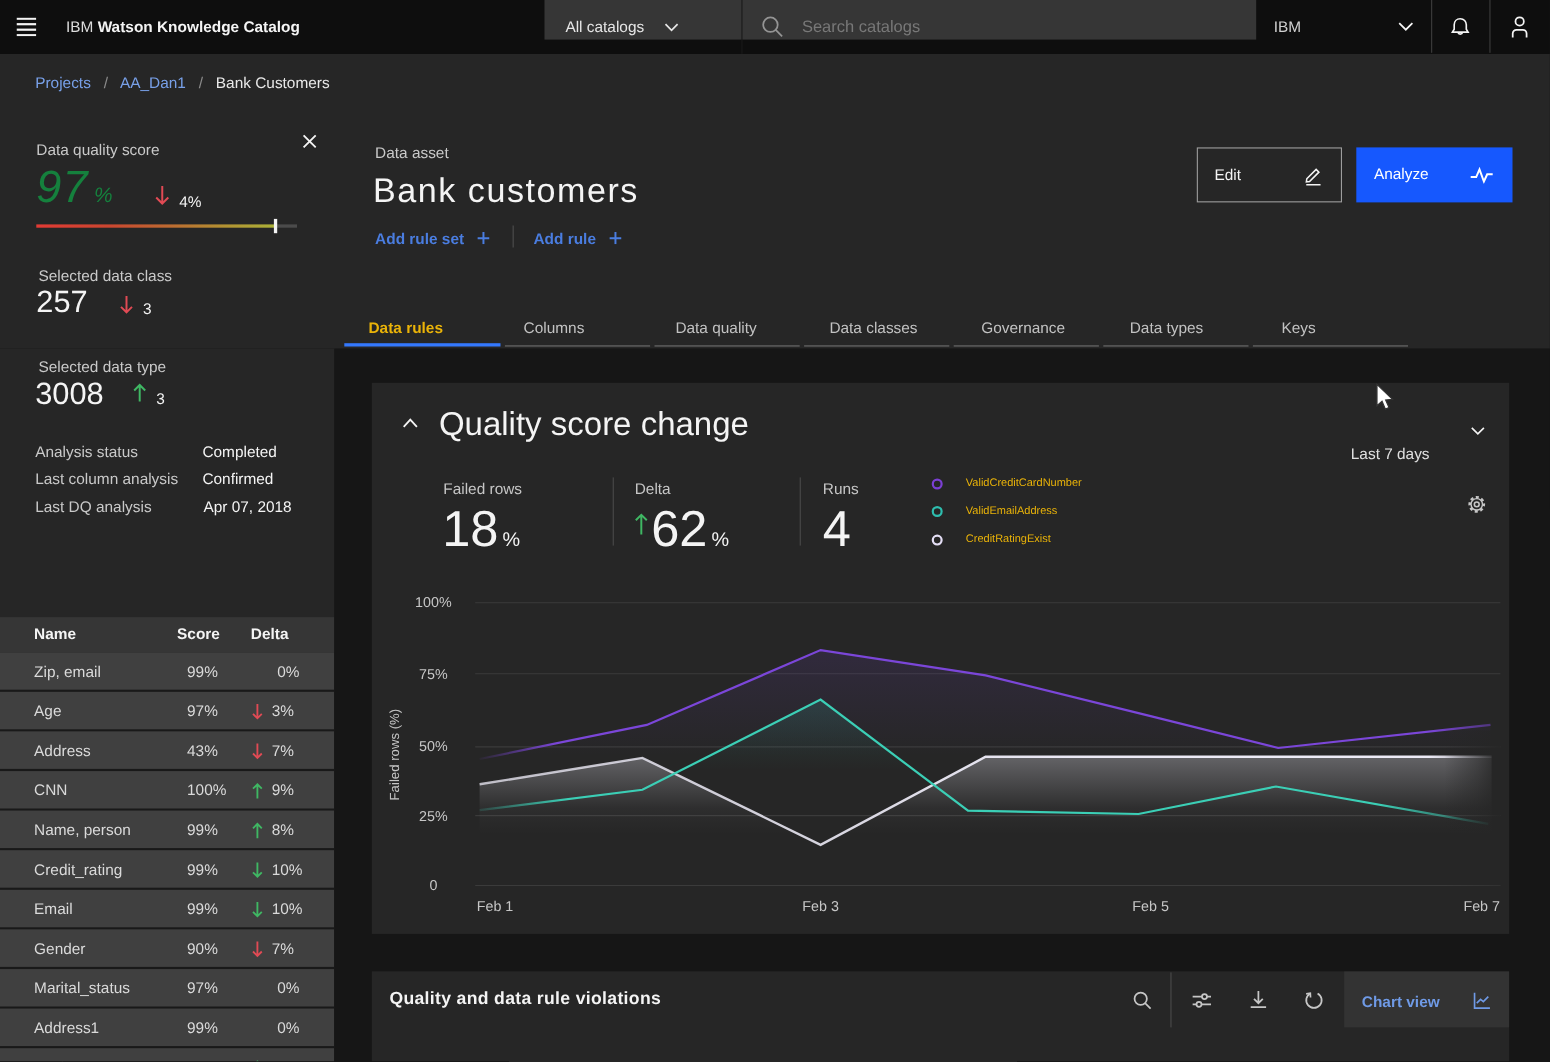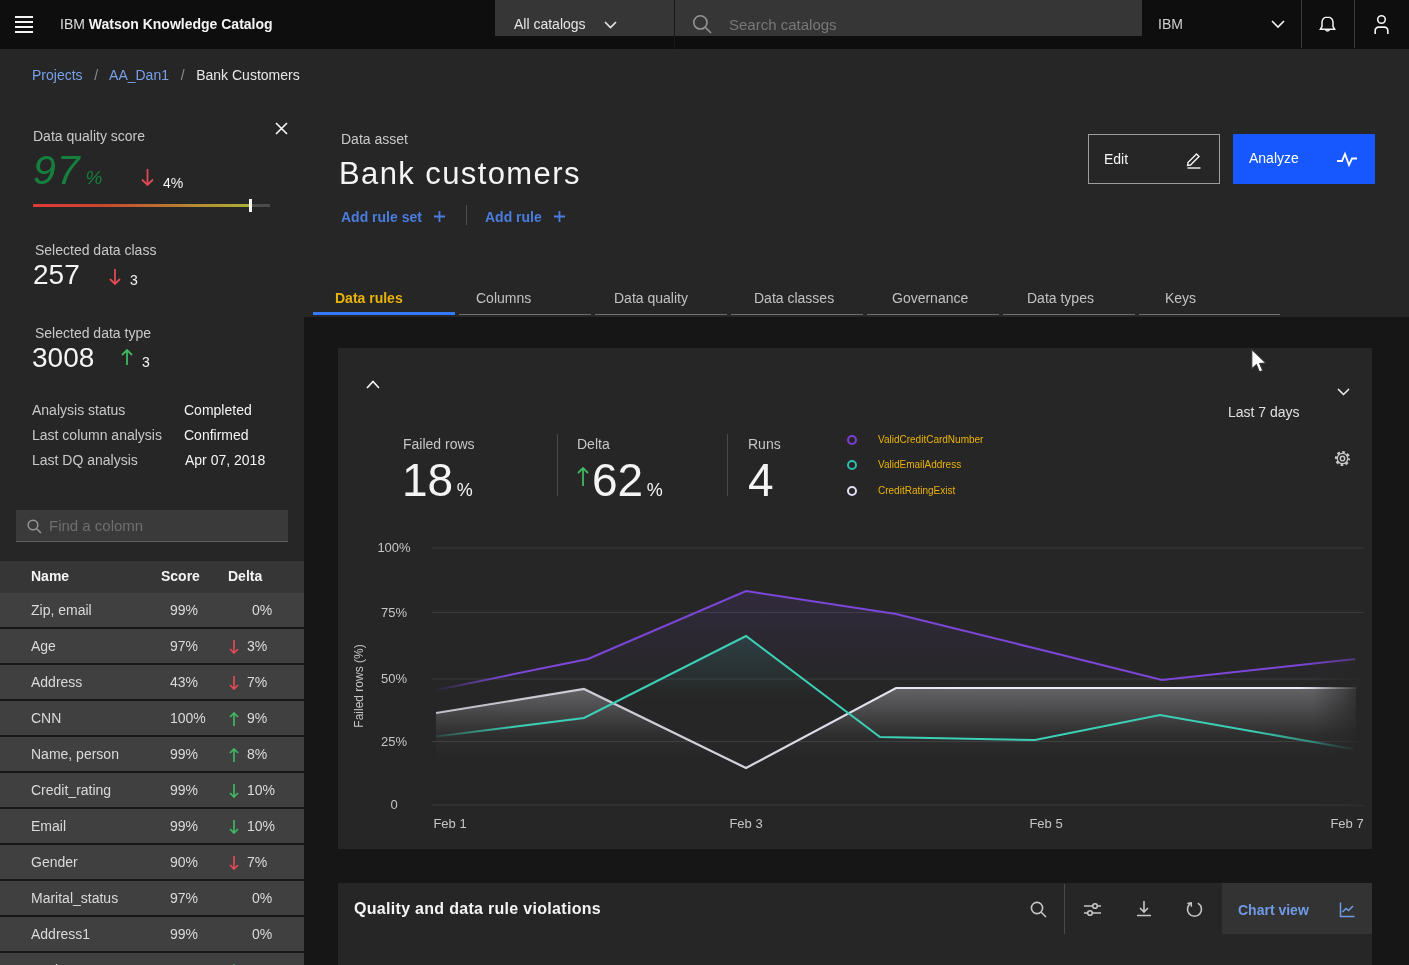--- a/index.html
+++ b/index.html
@@ -80,27 +80,20 @@
       </svg>
     <div class="abs" style="left:142px;top:254px;font-size:14px;color:#f4f4f4;">3</div>
 
     <div class="abs lbl" style="left:32px;top:302px;">Analysis status</div>
     <div class="abs val" style="left:184px;top:302px;">Completed</div>
     <div class="abs lbl" style="left:32px;top:327px;">Last column analysis</div>
     <div class="abs val" style="left:184px;top:327px;">Confirmed</div>
     <div class="abs lbl" style="left:32px;top:352px;">Last DQ analysis</div>
     <div class="abs val" style="left:185px;top:352px;">Apr 07, 2018</div>
 
-    <div class="abs" style="left:16px;top:410px;width:272px;height:32px;background:#3a3a3a;border-bottom:1px solid #5f5f5f;">
-      <svg class="abs" style="left:11px;top:9px" width="15" height="15" fill="none" stroke="#969696" stroke-width="1.5">
-          <circle cx="6" cy="6" r="4.8"></circle>
-          <path d="M9.5 9.5 L14 14"></path>
-        </svg>
-      <div class="abs" style="left:33px;top:7px;font-size:15px;color:#6f6f6f;">Find a colomn</div>
-    </div>
 
     <div class="abs" style="left:0;top:461px;width:304px;height:32px;background:#363636;">
       <b class="abs hcell" style="left:31px;">Name</b>
         <b class="abs hcell" style="left:161px;">Score</b>
         <b class="abs hcell" style="left:228px;">Delta</b>
     </div>
     <div id="sidetable" class="abs" style="left:0;top:493px;width:304px;height:372px;overflow:hidden;">
       <div class="srow">
           <span class="nm">Zip, email</span>
           <span class="sc">99%</span>
@@ -260,20 +253,21 @@
     <div class="abs tabb" style="left:595px;"></div>
     <div class="abs tabb" style="left:731px;"></div>
     <div class="abs tabb" style="left:867px;"></div>
     <div class="abs tabb" style="left:1003px;"></div>
     <div class="abs tabb" style="left:1139px;width:141px;"></div>
   </div>
   <div id="chartcard">
     <svg class="abs" style="left:28px;top:32px" width="14" height="9" fill="none" stroke="#f4f4f4" stroke-width="1.7">
         <path d="M1 8 L7 1.5 L13 8"></path>
       </svg>
+    <div class="abs" style="left:61px;top:21px;font-size:30px;color:#f4f4f4;">Quality score change</div>
     <div class="abs" style="left:890px;top:37px;font-size:14px;color:#e0e0e0;margin-top:19px;">Last 7 days</div>
     <svg class="abs" style="left:999px;top:40px" width="13" height="8" fill="none" stroke="#f4f4f4" stroke-width="1.5">
         <path d="M1 1 L6.5 6.5 L12 1"></path>
       </svg>
 
     <div class="abs slbl" style="left:65px;top:88px;">Failed rows</div>
     <div class="abs snum" style="left:64px;top:107px;">18<span class="spct"> %</span></div>
     <div class="abs ssep" style="left:219px;"></div>
     <div class="abs slbl" style="left:239px;top:88px;">Delta</div>
     <svg class="abs" style="left:239px;top:118px" width="12" height="21" fill="none" stroke="#3fb763" stroke-width="1.8">

